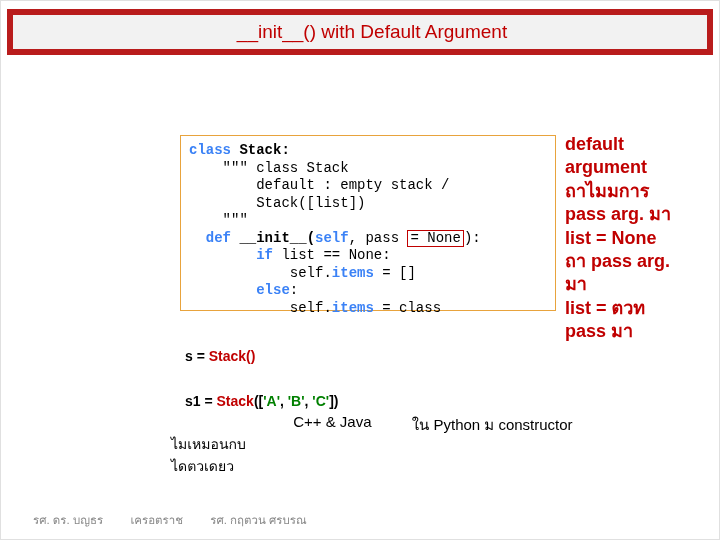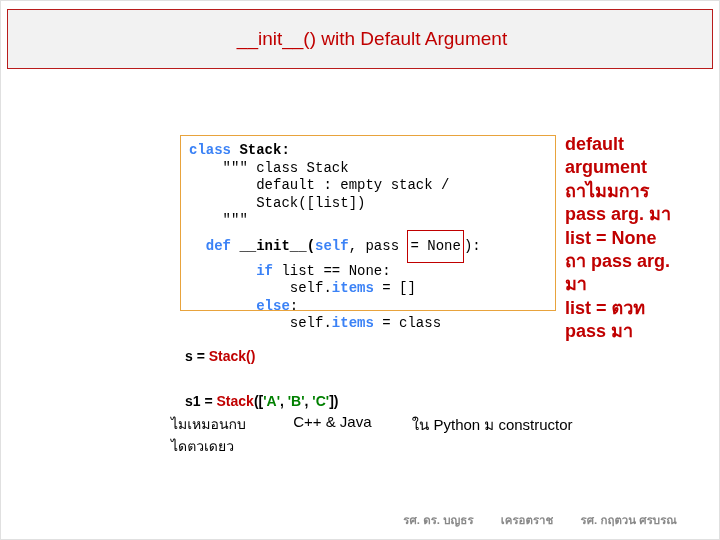--- a/index.html
+++ b/index.html
@@ -15,23 +15,23 @@
     width: 720px;
     height: 540px;
     position: relative;
     border: 1px solid #e0e0e0;
   }
   .title-bar {
     position: absolute;
     top: 8px;
     left: 6px;
     right: 6px;
-    height: 60px;
+    height: 46px;
     background: #f2f2f2;
-    border: 1px solid #b91c1c;
+    border: 6px solid #b91c1c;
     display: flex;
     align-items: center;
     justify-content: center;
     padding-left: 24px;
   }
   .title-text {
     color: #c00000;
     font-size: 19px;
     font-weight: 400;
   }
@@ -48,21 +48,21 @@
     font-size: 14px;
     line-height: 1.25;
     white-space: pre;
     color: #000;
   }
   .kw { color: #3b82f6; font-weight: bold; }
   .cls { font-weight: bold; }
   .none-box {
     display: inline-block;
     border: 1.5px solid #c00000;
-    padding: 8px 2px;
+    padding: 0 2px;
     line-height: 1.1;
   }
   .annotation {
     position: absolute;
     top: 132px;
     left: 564px;
     width: 140px;
     color: #c00000;
     font-weight: bold;
     font-size: 18px;
@@ -88,42 +88,42 @@
     left: 170px;
     width: 520px;
     font-size: 15px;
     color: #000;
   }
   .note-left {
     display: inline-block;
     width: 100px;
     vertical-align: top;
     font-size: 14px;
+    margin-top: 20px;
   }
   .note-mid {
     display: inline-block;
     margin-left: 18px;
     vertical-align: top;
   }
   .note-right {
     display: inline-block;
     margin-left: 36px;
     vertical-align: top;
   }
   .footer {
     position: absolute;
     bottom: 10px;
     left: 0;
     right: 0;
     font-size: 11.5px;
     color: #888;
     display: flex;
-    justify-content: flex-end;
+    justify-content: flex-start;
     padding: 0 18px 0 32px;
-    font-weight: bold;
   }
   .footer .left span { margin-right: 24px; }
 </style>
 </head>
 <body>
 
 <div class="slide">
 
   <div class="title-bar">
     <span class="title-text">__init__()  with  Default Argument</span>

